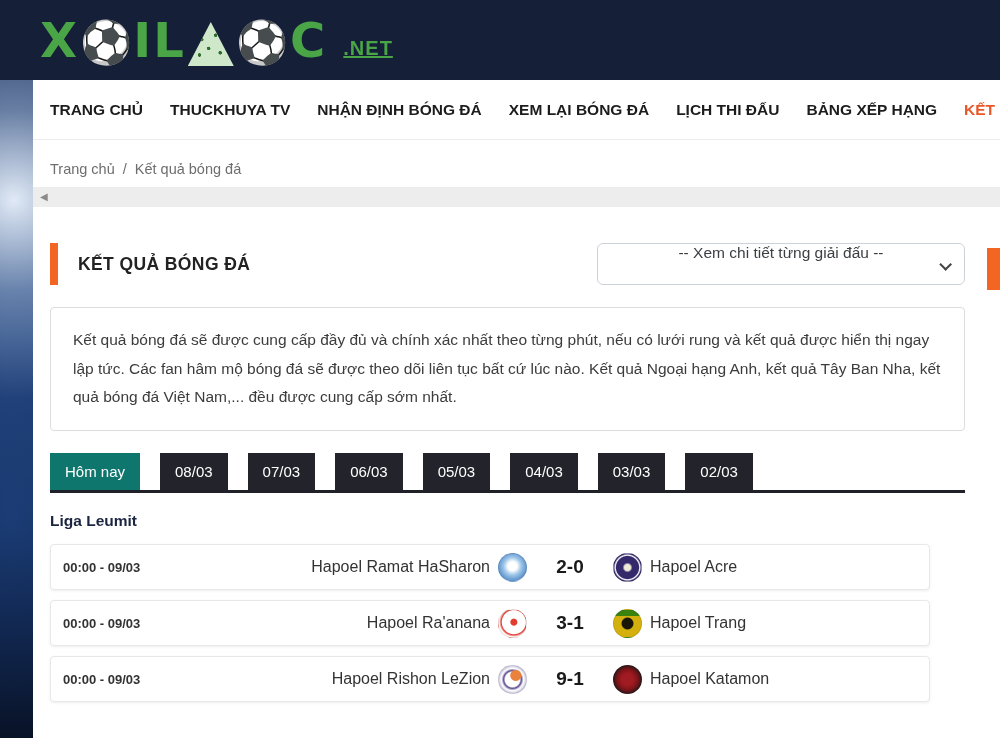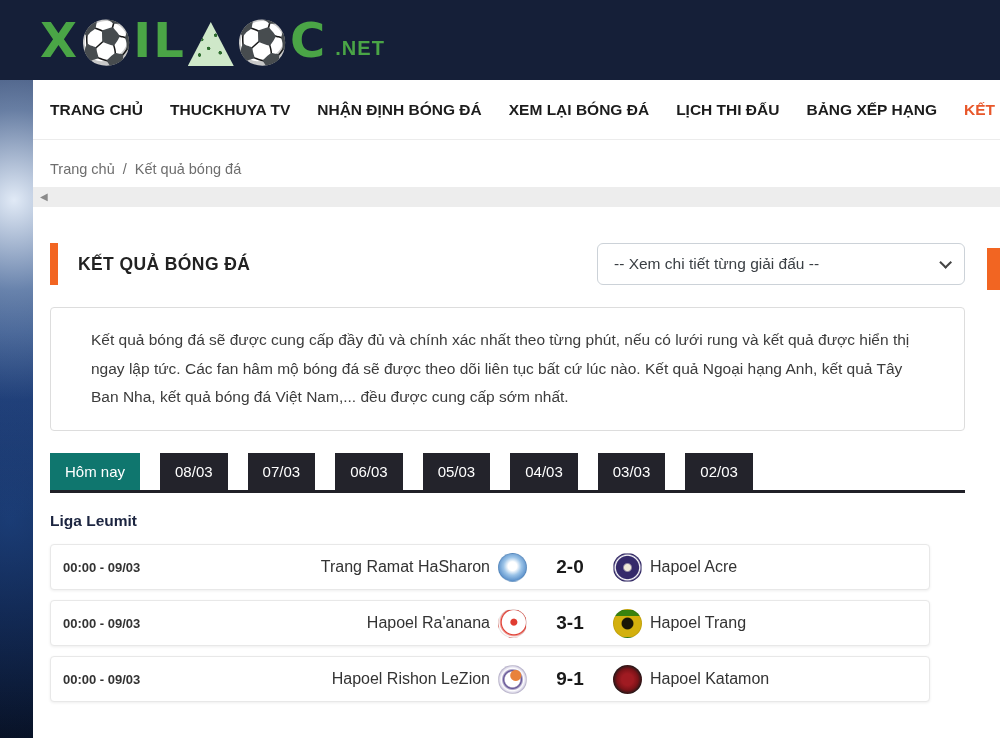--- a/index.html
+++ b/index.html
@@ -28,22 +28,22 @@
     width:46px; height:44px; margin:0 2px; position:relative; top:2px;
     background:
       radial-gradient(circle at 30% 40%, #2f6d2f 1.5px, transparent 2px),
       radial-gradient(circle at 60% 30%, #2f6d2f 1.5px, transparent 2px),
       radial-gradient(circle at 45% 60%, #2f6d2f 1.5px, transparent 2px),
       radial-gradient(circle at 70% 70%, #2f6d2f 1.5px, transparent 2px),
       radial-gradient(circle at 25% 75%, #2f6d2f 1.5px, transparent 2px),
       #cfe8c9;
     clip-path:polygon(50% 0, 100% 100%, 0 100%);
   }
-  .logo-suffix { font-size:20px; font-weight:bold; color:#4aa546; margin-left:8px;
-    padding-bottom:4px; letter-spacing:1px; }
+  .logo-suffix { font-size:20px; font-weight:bold; color:#4aa546; margin-left:16px;
+    padding-bottom:4px; letter-spacing:1px;text-decoration:underline; }
 
   
   .panel {
     position:absolute; left:33px; top:80px; right:0; bottom:0;
     background:#ffffff; z-index:2;
   }
 
   
   .nav {
     height:60px; display:flex; align-items:center; gap:27px;
@@ -64,33 +64,33 @@
 
   .main-pad { padding:36px 35px 0 17px; }
 
   
   .section-head { display:flex; align-items:center; }
   .accent-bar { width:8px; height:42px; background:#f26522; margin-right:20px; }
   .section-title { font-size:17.5px; font-weight:bold; color:#222; letter-spacing:.4px; }
   .league-select {
     margin-left:auto; width:368px; height:42px; border:1px solid #ccd2d8; border-radius:6px;
     display:flex; align-items:center; padding:0 16px; font-size:15.5px; color:#3a3f44;
-    cursor:pointer; background:#fff;
+    cursor:pointer; background:#fff;flex-direction:column;
   }
   .chevron {
     margin-left:auto; width:9px; height:9px; border-right:2px solid #444; border-bottom:2px solid #444;
     transform:rotate(45deg) translateY(-3px);
   }
   
   .right-accent { position:absolute; right:0; top:248px; width:13px; height:42px; background:#f26522; z-index:4; }
 
   
   .desc-box {
     margin-top:22px; border:1px solid #ddd; border-radius:4px;
-    padding:18px 40px; font-size:15.5px; color:#3c3c3c; line-height:1.85;
+    padding:18px 22px; font-size:15.5px; color:#3c3c3c; line-height:1.85;
   }
 
   
   .tabs { margin-top:22px; border-bottom:3px solid #202028; display:flex; gap:20px; }
   .tab {
     height:37px; padding:0 15px; background:#23232b; color:#fff; font-size:15px;
     display:flex; align-items:center; cursor:pointer; white-space:nowrap;
   }
   .tab.active { background:#0f766e; }
 
@@ -180,21 +180,21 @@
       <span class="tab">04/03</span>
       <span class="tab">03/03</span>
       <span class="tab">02/03</span>
     </div>
 
     <div class="league-name">Liga Leumit</div>
 
     <div class="match-row">
       <div class="match-time">00:00 - 09/03</div>
       <div class="match-center">
-        <span class="team-name team-home">Trang Ramat HaSharon</span>
+        <span class="team-name team-home">Hapoel Ramat HaSharon</span>
         <span class="team-logo logo-ramat"></span>
         <span class="score">2-0</span>
         <span class="team-logo logo-acre"></span>
         <span class="team-name team-away">Hapoel Acre</span>
       </div>
     </div>
 
     <div class="match-row">
       <div class="match-time">00:00 - 09/03</div>
       <div class="match-center">

